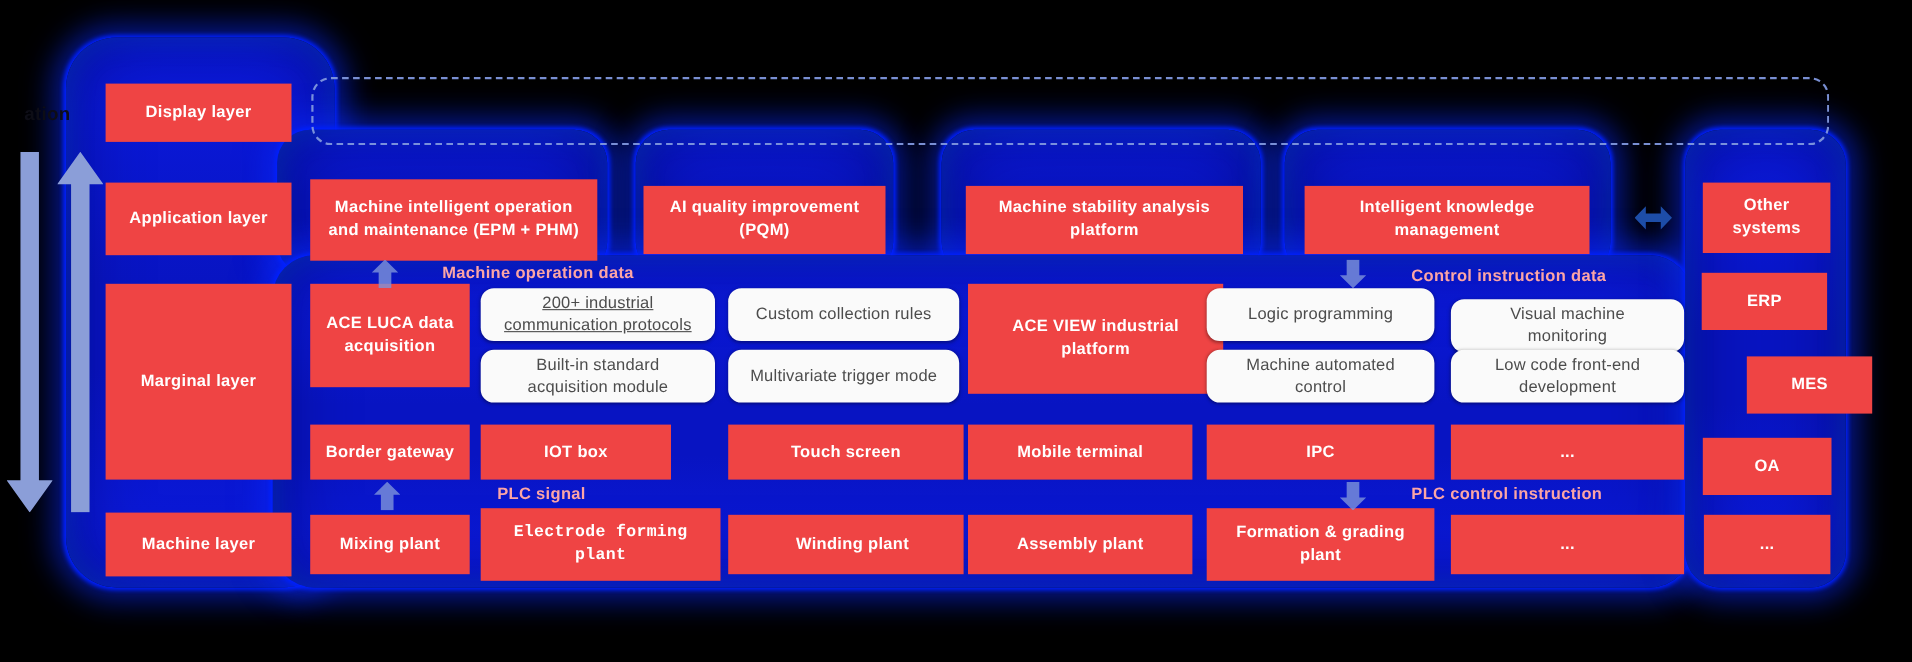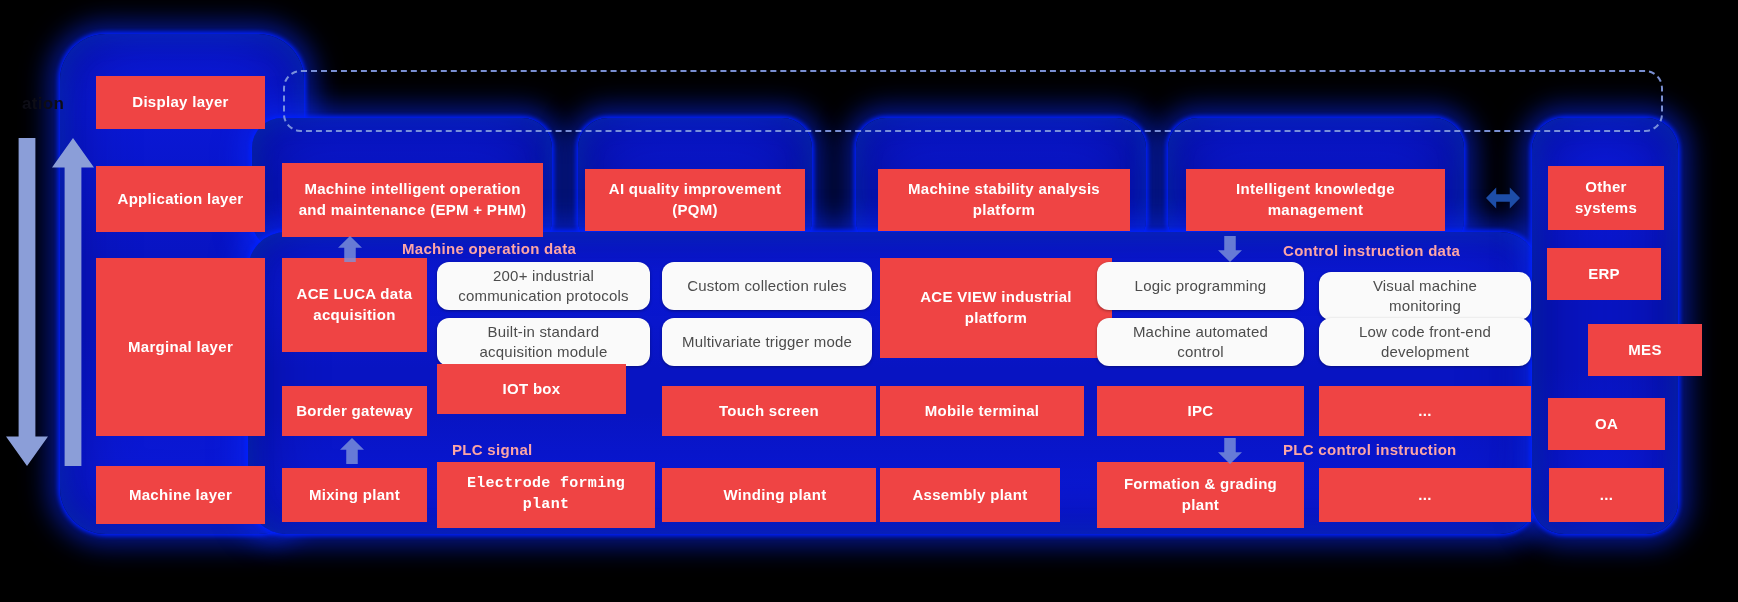--- a/index.html
+++ b/index.html
@@ -83,46 +83,46 @@
   <div class="bb" style="left:878px;top:169px;width:252px;height:62px;">Machine stability analysis platform</div>
   <div class="bb" style="left:1186px;top:169px;width:259px;height:62px;">Intelligent knowledge management</div>
   <div class="arrow h-arrow"></div>
 
   <div class="arrow small-up" style="left:338px;top:236px;"></div>
   <div class="flow-label" style="left:402px;top:240px;">Machine operation data</div>
   <div class="arrow small-down" style="left:1218px;top:236px;"></div>
   <div class="flow-label" style="left:1283px;top:242px;">Control instruction data</div>
 
   <div class="bb" style="left:282px;top:258px;width:145px;height:94px;">ACE LUCA data acquisition</div>
-  <div class="wb" style="left:437px;top:262px;width:213px;height:48px;">200+ industrial communication protocols</div>
+  <div class="wb" style="left:437px;top:262px;width:213px;height:48px;text-decoration:underline;">200+ industrial communication protocols</div>
   <div class="wb" style="left:437px;top:318px;width:213px;height:48px;">Built-in standard acquisition module</div>
   <div class="wb" style="left:662px;top:262px;width:210px;height:48px;">Custom collection rules</div>
   <div class="wb" style="left:662px;top:318px;width:210px;height:48px;">Multivariate trigger mode</div>
   <div class="bb" style="left:880px;top:258px;width:232px;height:100px;">ACE VIEW industrial platform</div>
   <div class="wb" style="left:1097px;top:262px;width:207px;height:48px;">Logic programming</div>
   <div class="wb" style="left:1097px;top:318px;width:207px;height:48px;">Machine automated control</div>
   <div class="wb" style="left:1319px;top:262px;width:212px;height:48px;margin-top:10px;">Visual machine monitoring</div>
   <div class="wb" style="left:1319px;top:318px;width:212px;height:48px;">Low code front-end development</div>
 
   <div class="bb" style="left:282px;top:386px;width:145px;height:50px;">Border gateway</div>
-  <div class="bb" style="left:437px;top:364px;width:189px;height:50px;">IOT box</div>
+  <div class="bb" style="left:437px;top:386px;width:173px;height:50px;">IOT box</div>
   <div class="bb" style="left:662px;top:386px;width:214px;height:50px;">Touch screen</div>
   <div class="bb" style="left:880px;top:386px;width:204px;height:50px;">Mobile terminal</div>
   <div class="bb" style="left:1097px;top:386px;width:207px;height:50px;">IPC</div>
   <div class="bb" style="left:1319px;top:386px;width:212px;height:50px;">...</div>
 
   <div class="arrow small-up" style="left:340px;top:438px;"></div>
   <div class="flow-label" style="left:452px;top:441px;">PLC signal</div>
   <div class="arrow small-down" style="left:1218px;top:438px;"></div>
   <div class="flow-label" style="left:1283px;top:441px;">PLC control instruction</div>
 
   <div class="bb" style="left:282px;top:468px;width:145px;height:54px;">Mixing plant</div>
   <div class="bb" style="left:437px;top:462px;width:218px;height:66px;font-family:Liberation Mono, monospace;">Electrode forming plant</div>
   <div class="bb" style="left:662px;top:468px;width:214px;height:54px;padding-left:22px;">Winding plant</div>
-  <div class="bb" style="left:880px;top:468px;width:180px;height:54px;">Assembly plant</div>
+  <div class="bb" style="left:880px;top:468px;width:204px;height:54px;">Assembly plant</div>
   <div class="bb" style="left:1097px;top:462px;width:207px;height:66px;">Formation &amp; grading plant</div>
   <div class="bb" style="left:1319px;top:468px;width:212px;height:54px;">...</div>
   <div class="bb" style="left:1549px;top:468px;width:115px;height:54px;">...</div>
 
   <div class="bb" style="left:1548px;top:166px;width:116px;height:64px;">Other systems</div>
   <div class="bb" style="left:1547px;top:248px;width:114px;height:52px;">ERP</div>
   <div class="bb" style="left:1547px;top:324px;width:114px;height:52px;margin-left:41px;">MES</div>
   <div class="bb" style="left:1548px;top:398px;width:117px;height:52px;">OA</div>
 
 </div>

